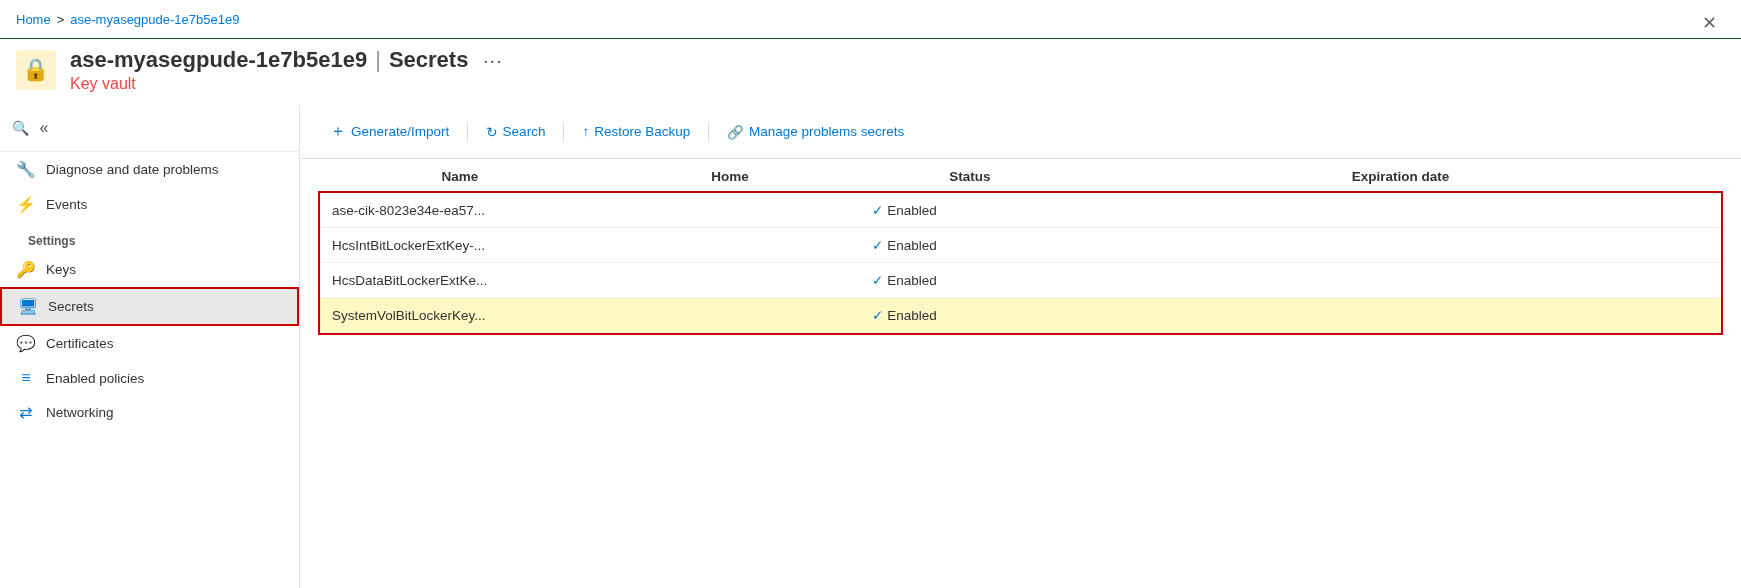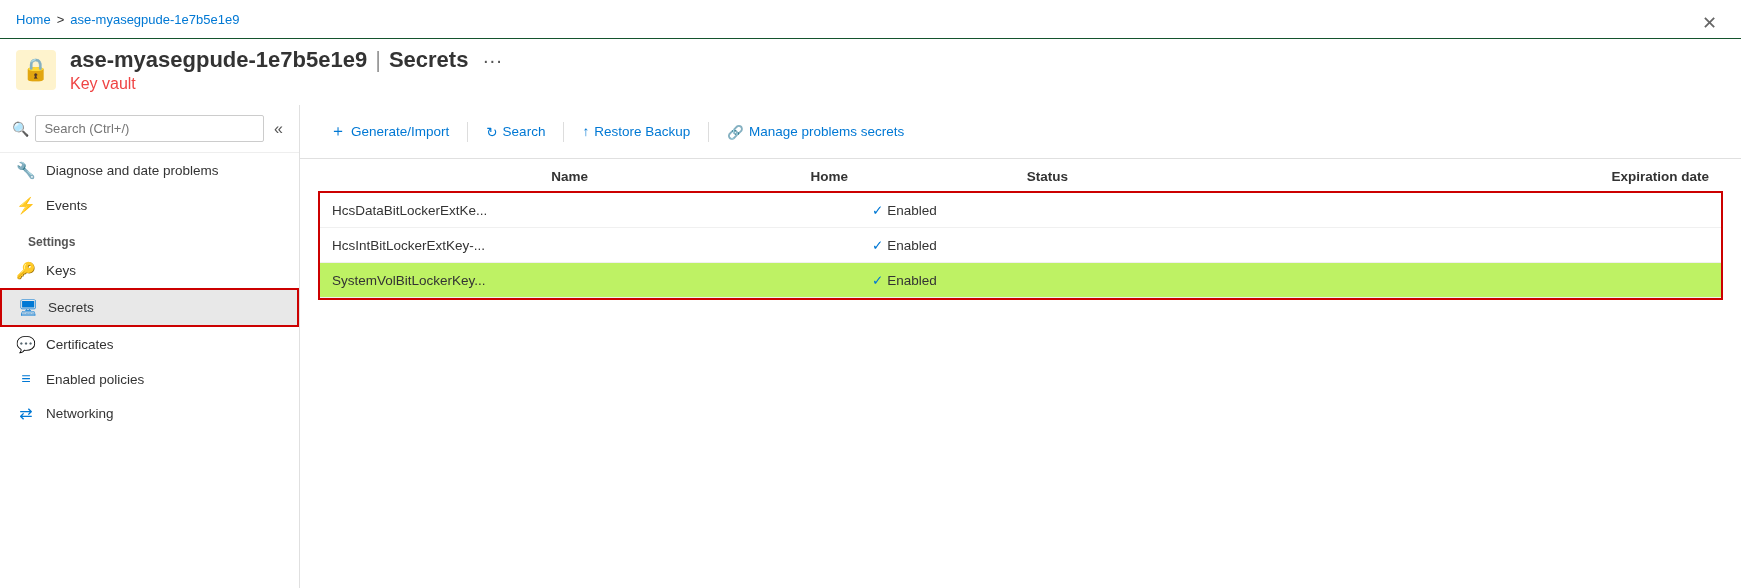--- a/index.html
+++ b/index.html
@@ -31,23 +31,23 @@
     .sidebar-item-icon { font-size: 16px; width: 20px; text-align: center; }
     .section-label { padding: 12px 16px 4px 16px; font-size: 12px; font-weight: 600; color: #555; text-transform: none; margin-left: 12px; }
 
     .content { flex: 1; display: flex; flex-direction: column; overflow: hidden; }
     .toolbar { display: flex; align-items: center; gap: 4px; padding: 10px 20px; border-bottom: 1px solid #e0e0e0; }
     .toolbar-btn { display: flex; align-items: center; gap: 5px; padding: 6px 10px; cursor: pointer; border: none; background: none; font-size: 13.5px; color: #0078d4; border-radius: 2px; }
     .toolbar-sep { width: 1px; height: 20px; background: #ddd; margin: 0 4px; }
 
     .table-area { flex: 1; overflow-y: auto; padding: 0 20px; }
     .data-table { width: 100%; border-collapse: collapse; }
-    .data-table th { text-align: right; padding: 10px 12px 8px 12px; font-size: 13.5px; font-weight: 600; color: #333; border-bottom: 1px solid #e0e0e0; }
+    .data-table th { text-align: center; padding: 10px 12px 8px 12px; font-size: 13.5px; font-weight: 600; color: #333; border-bottom: 1px solid #e0e0e0; }
     .data-table td { padding: 9px 12px; font-size: 13.5px; color: #333; border-bottom: 1px solid #f0f0f0; }
-    .data-table tr.last-row td { background: #bef264; margin-left: 17px; }
+    .data-table tr.last-row td { background: #fef9c3; margin-left: 17px; }
     .status-enabled { color: #333; }
     .check-icon { color: #0078d4; margin-right: 4px; }
 
     .name-col { width: 280px; }
     .type-col { width: 260px; }
     .status-col { width: 220px; }
     .exp-col { }
   </style>
 </head>
 <body>
@@ -71,21 +71,20 @@
       <span class="header-more">···</span>
     </div>
     <div class="header-subtitle">Key vault</div>
   </div>
 </div>
 
 <div class="main">
   <div class="sidebar">
     <div class="sidebar-search">
       <span style="color:#555;">🔍</span>
-      <input type="text" placeholder="Search (Ctrl+/)" style="">
       <button class="sidebar-collapse">«</button>
     </div>
     <div class="sidebar-scroll">
       <div class="sidebar-item">
         <span class="sidebar-item-icon">🔧</span>
         <span>Diagnose and date problems</span>
       </div>
       <div class="sidebar-item">
         <span class="sidebar-item-icon" style="color:#f5a623;">⚡</span>
         <span>Events</span>
@@ -142,27 +141,33 @@
         <thead>
           <tr>
             <th class="name-col">Name</th>
             <th class="type-col">Home</th>
             <th class="status-col">Status</th>
             <th class="exp-col">Expiration date</th>
           </tr>
         </thead>
         <tbody style="outline:2px solid #c00;">
           <tr>
-            <td>HcsDataBitLockerExtKe...</td>
+            <td>ase-cik-8023e34e-ea57...</td>
             <td></td>
             <td class="status-enabled"><span class="check-icon">✓</span><span>Enabled</span></td>
             <td></td>
           </tr>
           <tr>
             <td>HcsIntBitLockerExtKey-...</td>
+            <td></td>
+            <td class="status-enabled"><span class="check-icon">✓</span><span>Enabled</span></td>
+            <td></td>
+          </tr>
+          <tr>
+            <td>HcsDataBitLockerExtKe...</td>
             <td></td>
             <td class="status-enabled"><span class="check-icon">✓</span><span>Enabled</span></td>
             <td></td>
           </tr>
           <tr class="last-row">
             <td>SystemVolBitLockerKey...</td>
             <td></td>
             <td class="status-enabled"><span class="check-icon">✓</span><span>Enabled</span></td>
             <td></td>
           </tr>

